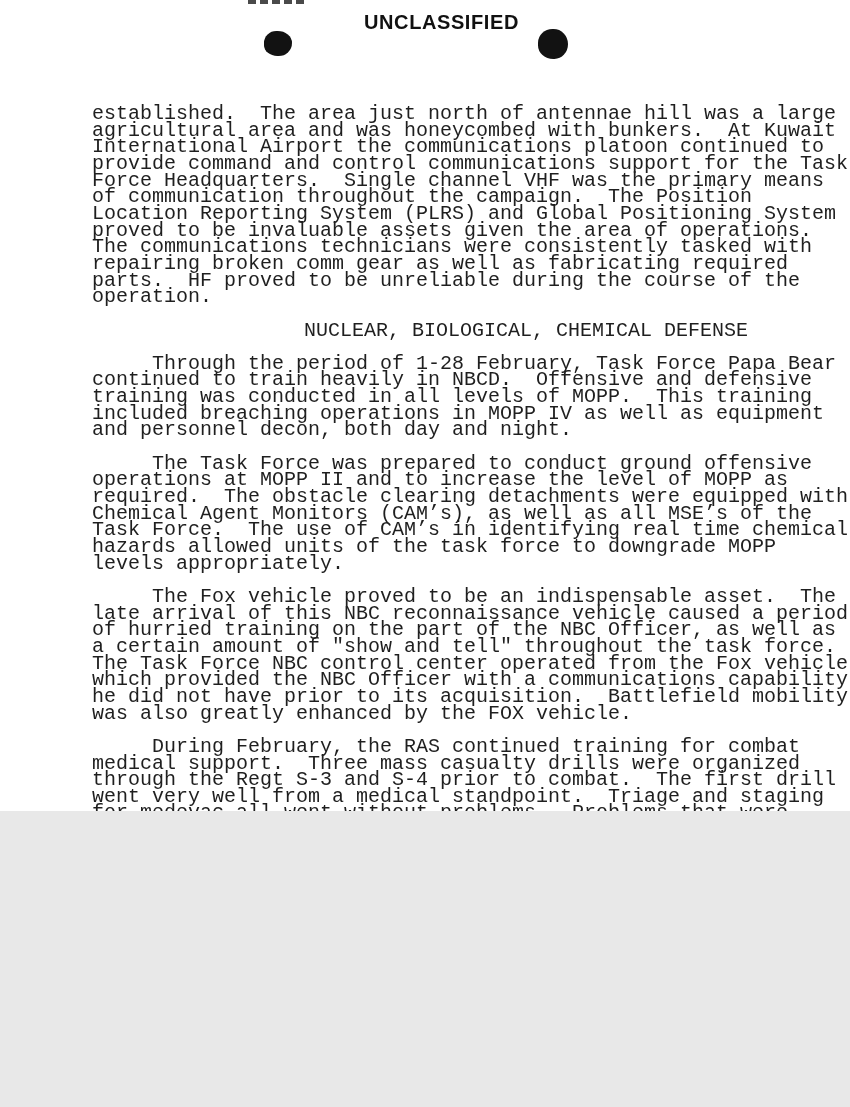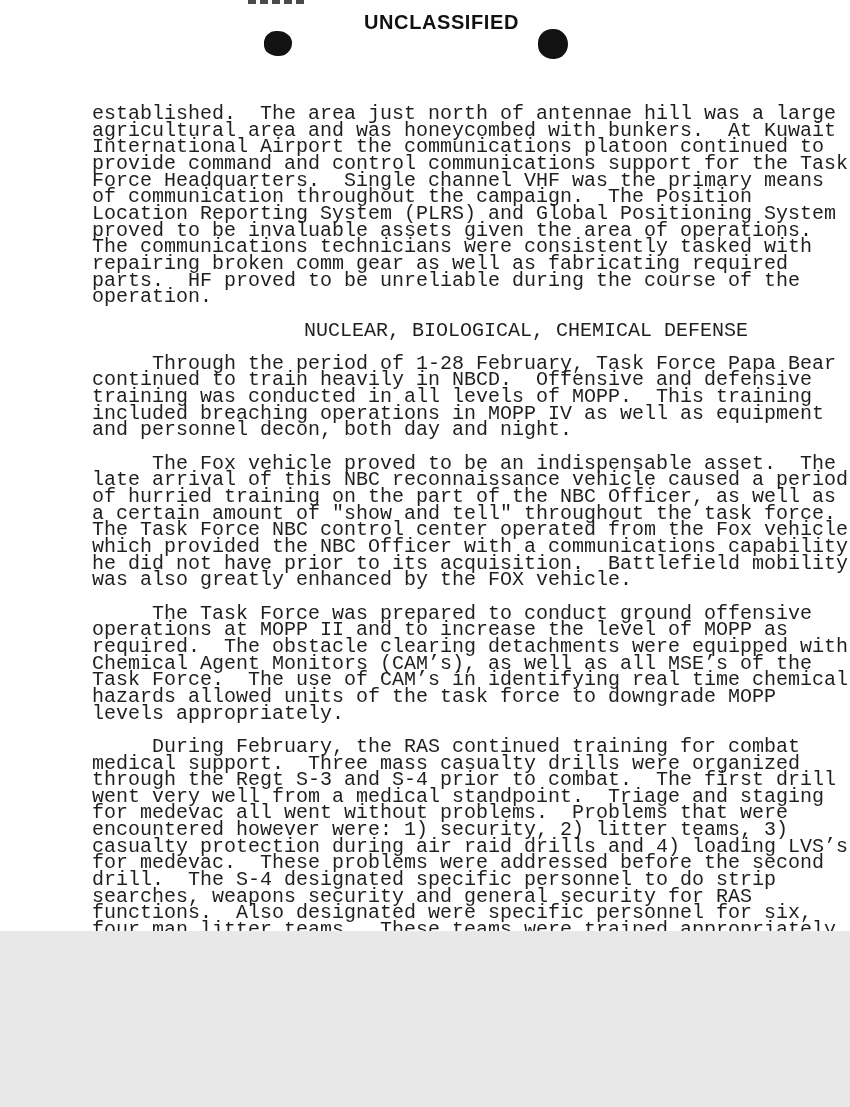--- a/index.html
+++ b/index.html
@@ -1,20 +1,20 @@
 <!DOCTYPE html>
 <html><head>
 <meta charset="utf-8">
 <style>
   * { margin: 0; padding: 0; box-sizing: border-box; }
   html, body { background: #e8e8e8; }
   .page {
     position: relative;
     width: 850px;
-    height: 931px;
+    height: 811px;
     background: #ffffff;
     overflow: hidden;
     font-family: "Liberation Mono", monospace;
     color: #1f1f1f;
   }
   
   .edge-artifact {
     position: absolute;
     top: 0; left: 248px;
     height: 4px;
@@ -114,35 +114,35 @@
 The communications technicians were consistently tasked with
 repairing broken comm gear as well as fabricating required
 parts.  HF proved to be unreliable during the course of the
 operation.</div>
     <div class="heading">NUCLEAR, BIOLOGICAL, CHEMICAL DEFENSE</div>
     <div class="para">     Through the period of 1-28 February, Task Force Papa Bear
 continued to train heavily in NBCD.  Offensive and defensive
 training was conducted in all levels of MOPP.  This training
 included breaching operations in MOPP IV as well as equipment
 and personnel decon, both day and night.</div>
+    <div class="para">     The Task Force was prepared to conduct ground offensive
+operations at MOPP II and to increase the level of MOPP as
+required.  The obstacle clearing detachments were equipped with
+Chemical Agent Monitors (CAM’s), as well as all MSE’s of the
+Task Force.  The use of CAM’s in identifying real time chemical
+hazards allowed units of the task force to downgrade MOPP
+levels appropriately.</div>
     <div class="para">     The Fox vehicle proved to be an indispensable asset.  The
 late arrival of this NBC reconnaissance vehicle caused a period
 of hurried training on the part of the NBC Officer, as well as
 a certain amount of "show and tell" throughout the task force.
 The Task Force NBC control center operated from the Fox vehicle
 which provided the NBC Officer with a communications capability
 he did not have prior to its acquisition.  Battlefield mobility
 was also greatly enhanced by the FOX vehicle.</div>
-    <div class="para">     The Task Force was prepared to conduct ground offensive
-operations at MOPP II and to increase the level of MOPP as
-required.  The obstacle clearing detachments were equipped with
-Chemical Agent Monitors (CAM’s), as well as all MSE’s of the
-Task Force.  The use of CAM’s in identifying real time chemical
-hazards allowed units of the task force to downgrade MOPP
-levels appropriately.</div>
     <div class="para">     During February, the RAS continued training for combat
 medical support.  Three mass casualty drills were organized
 through the Regt S-3 and S-4 prior to combat.  The first drill
 went very well from a medical standpoint.  Triage and staging
 for medevac all went without problems.  Problems that were
 encountered however were: 1) security, 2) litter teams, 3)
 casualty protection during air raid drills and 4) loading LVS’s
 for medevac.  These problems were addressed before the second
 drill.  The S-4 designated specific personnel to do strip
 searches, weapons security and general security for RAS

